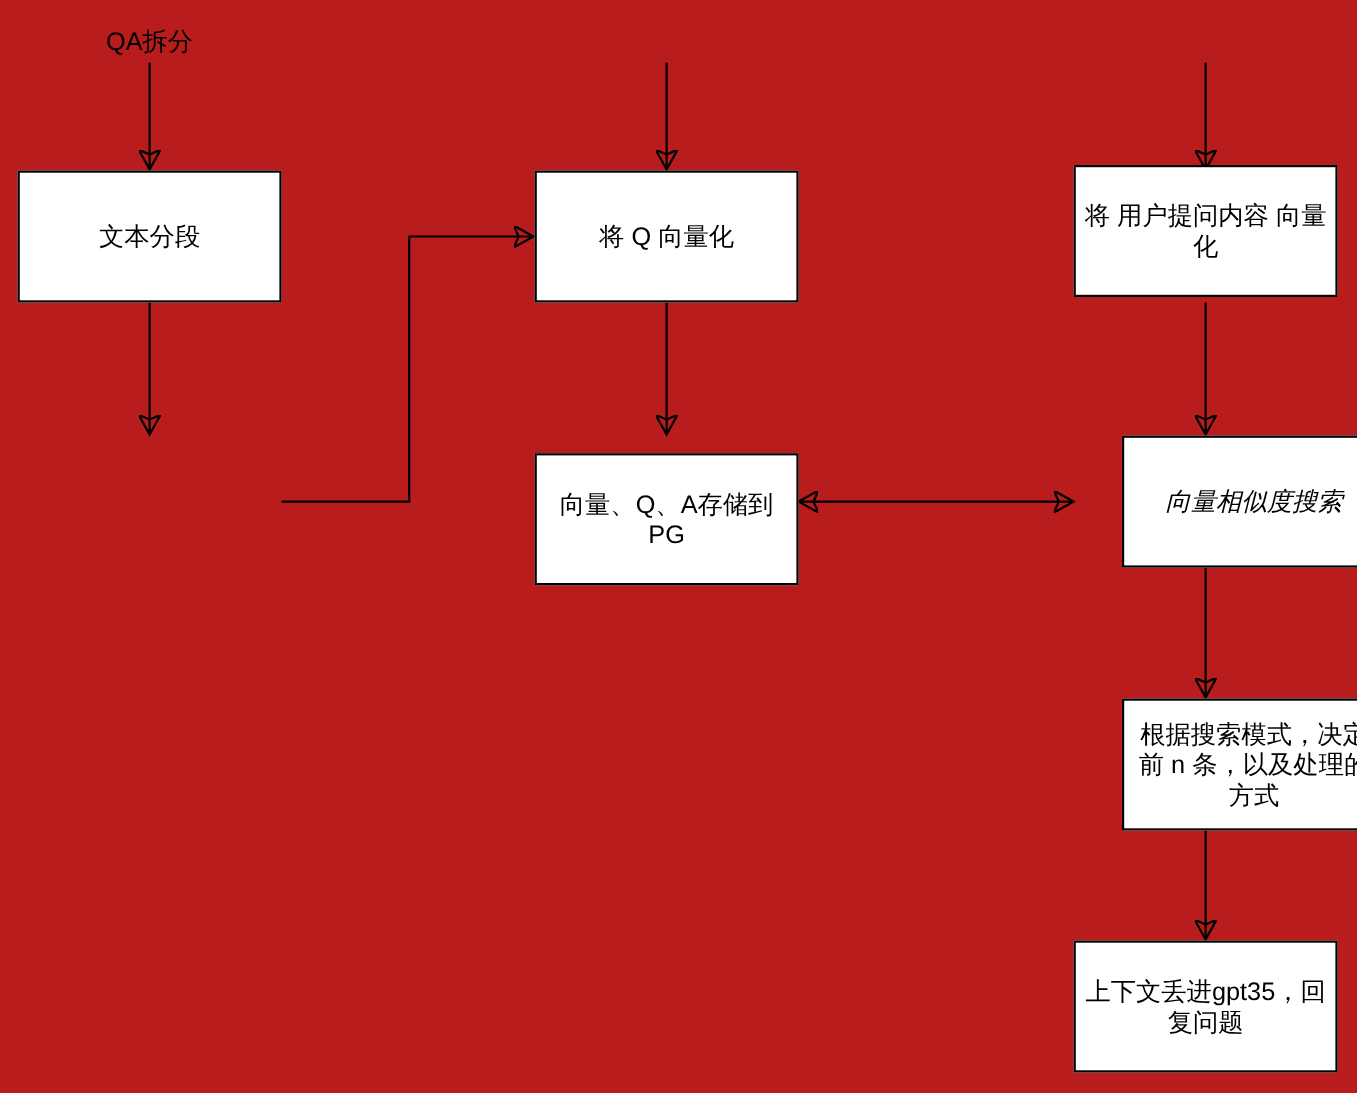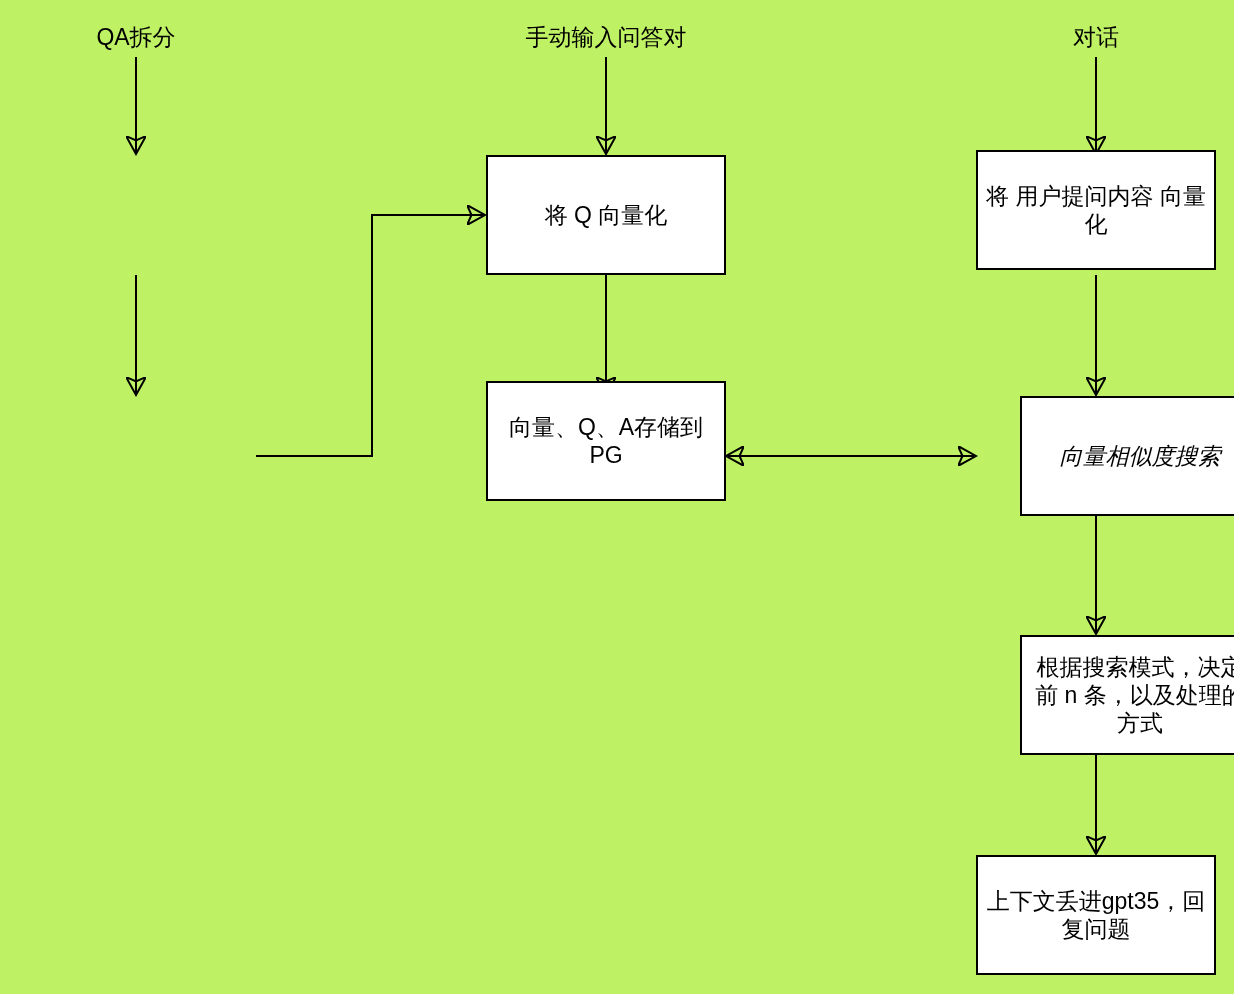--- a/index.html
+++ b/index.html
@@ -5,21 +5,21 @@
   html, body {
     margin: 0;
     padding: 0;
     background: #ffffff;
     font-family: "Liberation Sans", "DejaVu Sans", sans-serif;
   }
   .canvas {
     position: relative;
     width: 1234px;
     height: 994px;
-    background: #bef264;
+    background: #b91c1c;
     overflow: hidden;
   }
   .edge-layer {
     position: absolute;
     left: 0;
     top: 0;
     width: 1234px;
     height: 994px;
   }
   .edge-layer path {
@@ -49,21 +49,21 @@
     top: 23px;
     text-align: center;
     font-size: 23px;
     line-height: 28px;
     color: #000000;
   }
   
   .pos-text-segment      { left: 16px;  top: 155px; }
   .pos-gpt35-generate    { left: 16px;  top: 396px; }
   .pos-vectorize-q       { left: 486px; top: 155px; text-align: right; }
-  .pos-store-pg          { left: 486px; top: 381px; }
+  .pos-store-pg          { left: 486px; top: 412px; }
   .pos-vectorize-user    { left: 976px; top: 150px; }
   .pos-similarity-search { left: 1020px; top: 396px; font-style: italic; }
   .pos-search-mode       { left: 1020px; top: 635px; }
   .pos-gpt35-reply       { left: 976px; top: 855px; }
   .pos-label-qa-split     { left: 16px;  }
   .pos-label-manual-input { left: 486px; }
   .pos-label-chat         { left: 976px; }
 </style>
 </head>
 <body>
@@ -82,23 +82,22 @@
     <path d="M606,57 L606,152" marker-end="url(#arrowhead)"></path>
     <path d="M606,275 L606,393" marker-end="url(#arrowhead)"></path>
     <path d="M728,456 L974,456" marker-start="url(#arrowhead)" marker-end="url(#arrowhead)"></path>
     <path d="M1096,57 L1096,152" marker-end="url(#arrowhead)"></path>
     <path d="M1096,275 L1096,393" marker-end="url(#arrowhead)"></path>
     <path d="M1096,515 L1096,632" marker-end="url(#arrowhead)"></path>
     <path d="M1096,755 L1096,852" marker-end="url(#arrowhead)"></path>
   </svg>
 
   <div class="flow-label pos-label-qa-split">QA拆分</div>
-  <div class="flow-label pos-label-manual-input">手动输入问答对</div>
-  <div class="flow-label pos-label-chat">对话</div>
 
+  <div class="node pos-text-segment">文本分段</div>
   <div class="node pos-vectorize-q">将 Q 向量化</div>
   <div class="node pos-store-pg">向量、Q、A存储到PG</div>
   <div class="node pos-vectorize-user">将 用户提问内容 向量化</div>
   <div class="node pos-similarity-search">向量相似度搜索</div>
   <div class="node pos-search-mode">根据搜索模式，决定前 n 条，以及处理的方式</div>
   <div class="node pos-gpt35-reply">上下文丢进gpt35，回复问题</div>
 
 </div>
 
 </body></html>

